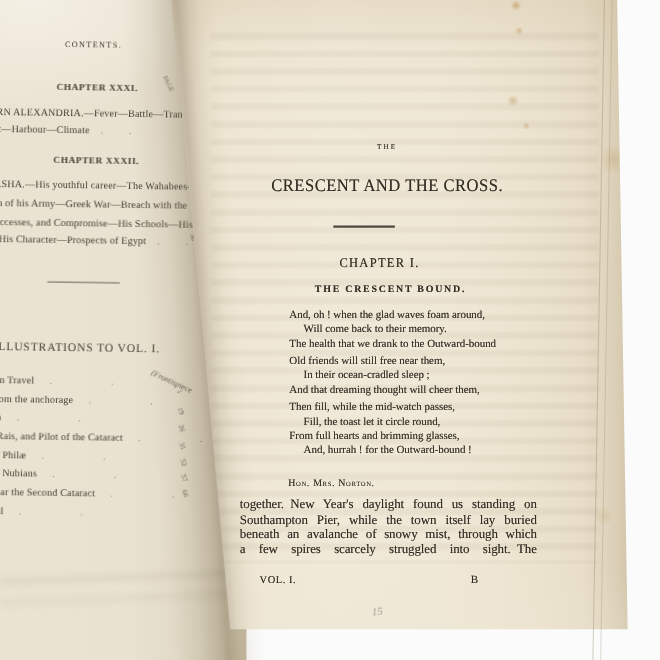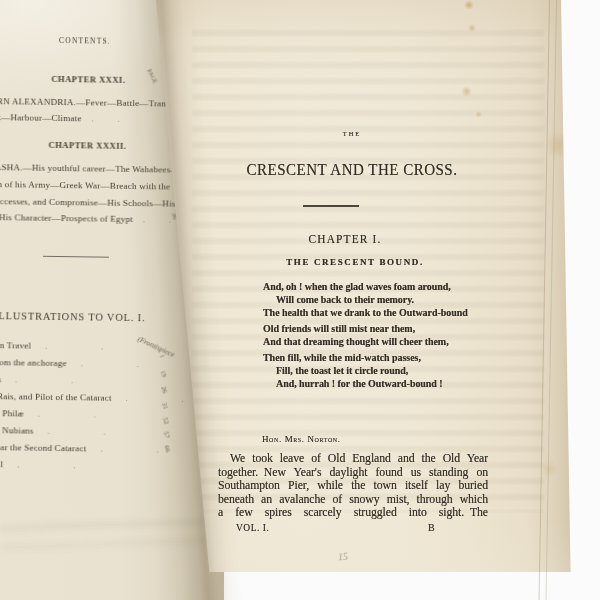--- a/index.html
+++ b/index.html
@@ -26,21 +26,21 @@
   #right-page{left:150px;top:0;width:424px;height:572px;
     clip-path:polygon(6px 0, 411px 0, 421px 600px, 62px 600px);
     background:
       linear-gradient(180deg, rgba(190,170,135,.20) 0, rgba(190,170,135,.05) 42px, rgba(0,0,0,0) 85px, rgba(0,0,0,0) 520px, rgba(237,230,212,.25) 100%),
       linear-gradient(90deg,#d9cdb5 0px,#e6dcc6 12px,#ece3cf 32px,#efe7d4 62px,#f1e9d8 150px,#f0e8d6 250px,#ece3cf 335px,#e8dec9 378px,#e0d5be 400px,#d9cdb4 412px,#d0c3a8 424px);}
   #bleed{position:absolute;left:42px;top:30px;width:352px;height:482px;opacity:.85;
     background:repeating-linear-gradient(180deg, rgba(112,96,68,.072) 0px, rgba(112,96,68,.072) 6px, rgba(112,96,68,0) 6px, rgba(112,96,68,0) 16px);
     filter:blur(1.2px);}
   .edge-line{position:absolute;top:0;width:1px;height:600px;transform:rotate(1deg);transform-origin:top;}
   .rp-ink{color:#332d25;text-shadow:0 0 .5px rgba(51,45,37,.55);}
-  .poem-line{font-size:10px;line-height:13px;white-space:nowrap;letter-spacing:-.05px;font-weight:bold;}
+  .poem-line{font-size:10px;line-height:13px;white-space:nowrap;letter-spacing:-.05px;}
   .poem-line.ind{padding-left:13px;}
   .stanza{margin-bottom:3px;}
   .para-line{font-size:11.8px;line-height:13.6px;text-align:justify;text-align-last:justify;
     letter-spacing:-.1px;word-spacing:-.4px;height:13.6px;overflow:hidden;}
   .fox{position:absolute;border-radius:50%;}
   #gutter{left:133px;top:-30px;width:86px;height:660px;transform:rotate(-4.5deg);
     background:linear-gradient(90deg, rgba(120,104,78,0) 0%, rgba(120,104,78,.08) 30%,
       rgba(100,85,60,.19) 52%, rgba(85,70,48,.25) 60%, rgba(110,95,70,.13) 72%,
       rgba(140,125,95,.05) 85%, rgba(140,125,95,0) 100%);}
   .rule{background:#4c463c;}
@@ -128,34 +128,35 @@
 
   <div class="t ctr rp-ink" style="left:0;top:257px;width:410px;font-size:9px;font-weight:bold;letter-spacing:1.6px;">THE CRESCENT BOUND.</div>
 
   <div class="abs rp-ink" style="left:113px;top:280px;">
     <div class="stanza">
       <div class="poem-line">And, oh ! when the glad waves foam around,</div>
       <div class="poem-line ind">Will come back to their memory.</div>
       <div class="poem-line">The health that we drank to the Outward-bound</div>
     </div>
     <div class="stanza">
-      <div class="poem-line">Old friends will still mist near them,</div>
+      <div class="poem-line">Old friends will still free near them,</div>
+      <div class="poem-line ind">In their ocean-cradled sleep ;</div>
       <div class="poem-line">And that dreaming thought will cheer them,</div>
     </div>
     <div class="stanza">
       <div class="poem-line">Then fill, while the mid-watch passes,</div>
       <div class="poem-line ind">Fill, the toast let it circle round,</div>
+      <div class="poem-line">From full hearts and brimming glasses,</div>
       <div class="poem-line ind">And, hurrah ! for the Outward-bound !</div>
     </div>
   </div>
 
   <div class="t rp-ink" style="left:112px;top:434px;width:212px;font-size:9px;font-variant:small-caps;letter-spacing:.6px;">Hon. Mrs. Norton.</div>
 
   <div class="abs rp-ink" style="left:68px;top:452px;width:270px;">
-    <div class="para-line" style="padding-left:12px;">We took leave of Old England and the Old Year</div>
     <div class="para-line">together. New Year's daylight found us standing on</div>
     <div class="para-line">Southampton Pier, while the town itself lay buried</div>
     <div class="para-line">beneath an avalanche of snowy mist, through which</div>
     <div class="para-line">a few spires scarcely struggled into sight. The</div>
   </div>
 
   <div class="t rp-ink" style="left:86px;top:523px;font-size:9.5px;letter-spacing:.5px;">VOL. I.</div>
   <div class="t rp-ink" style="left:278px;top:522px;font-size:10px;">B</div>
 
   <div class="t" style="left:188px;top:551px;font-size:10px;font-style:italic;color:rgba(112,107,98,.6);transform:rotate(-6deg);filter:blur(.3px);">15</div>

